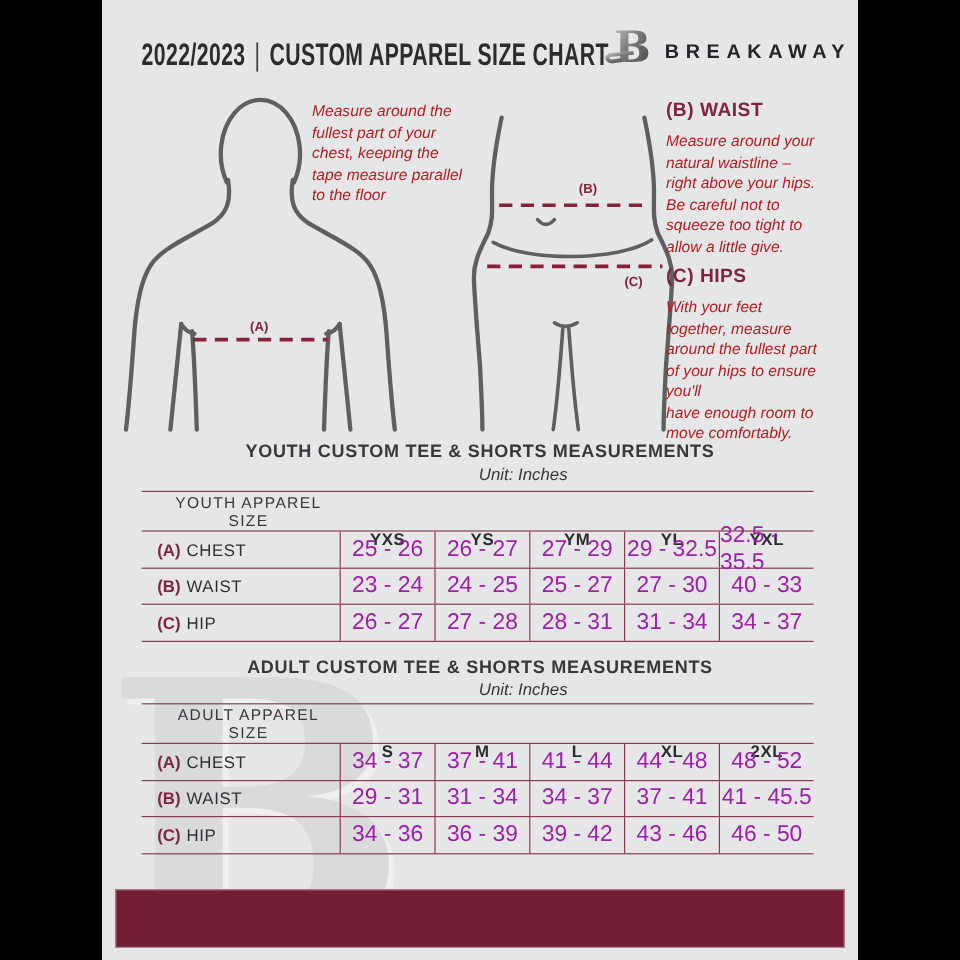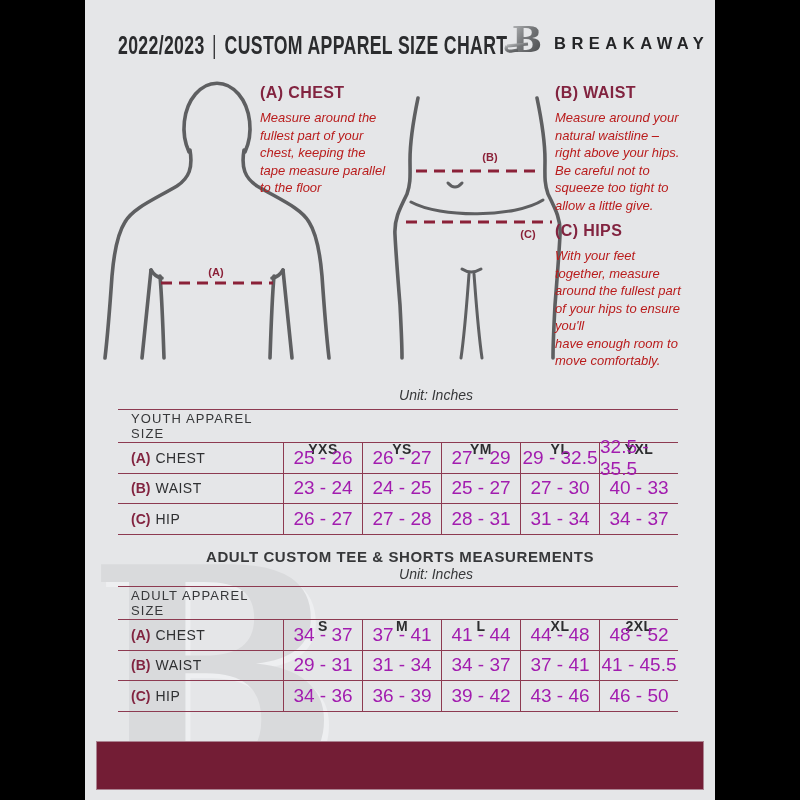--- a/index.html
+++ b/index.html
@@ -26,21 +26,21 @@
   .fig-label{font:bold 11px "Liberation Sans",sans-serif;fill:#8b2138;}
 
   
   .sec-title{position:absolute;left:0;width:100%;text-align:center;font-size:15px;font-weight:bold;
              letter-spacing:.6px;color:#37383a;z-index:2;}
   .sec-unit{position:absolute;left:0;width:100%;text-align:center;font-size:14px;font-style:italic;color:#37383a;z-index:2;padding-left:36px;}
 
   
   .mtable{position:absolute;left:33px;width:560px;border-top:1.5px solid #8d3a51;z-index:2;}
   .trow{display:flex;height:29.5px;border-bottom:1.5px solid #8d3a51;align-items:stretch;}
-  .trow.head{height:32px;}
+  .trow.head{height:32px;text-align:center;}
   .cell-label{width:165px;display:flex;align-items:center;padding-left:13px;box-sizing:border-box;}
   .cell-val{flex:1;border-left:1.5px solid #8d3a51;display:flex;align-items:center;justify-content:center;
             font-size:19px;color:#a21caf;}
   .size-header{font-size:13px;letter-spacing:1.1px;color:#37383a;}
   .trow.head .cell-val{font-size:14px;font-weight:bold;color:#2c2d2f;letter-spacing:.5px;margin-top:39px;}
   .row-prefix{font-weight:bold;color:#822440;font-size:14px;margin-right:5px;}
   .row-label{font-size:14px;color:#2f3032;letter-spacing:.5px;}
 
   
   #watermark{position:absolute;left:2px;top:528px;font-family:"DejaVu Serif",serif;font-weight:bold;
@@ -69,21 +69,20 @@
           <stop offset="0.45" stop-color="#77797b"></stop>
           <stop offset="1" stop-color="#3f4143"></stop>
         </linearGradient>
       </defs>
       <text x="23" y="33" text-anchor="middle" font-family="DejaVu Serif, serif" font-weight="bold" font-size="36" fill="url(#metal)">B</text>
       <path d="M 3 27 C 1 30 3 33 8 32 L 14 31 M 3 27 L 24 25" fill="none" stroke="url(#metal)" stroke-width="3.2"></path>
     </svg>
     <div class="brand">BREAKAWAY</div>
 
     <div class="instr" id="instr-a">
-      <h3>(A) CHEST</h3>
       <p>Measure around the
 fullest part of your
 chest, keeping the
 tape measure parallel
 to the floor</p>
     </div>
     <div class="instr" id="instr-b">
       <h3>(B) WAIST</h3>
       <p>Measure around your
 natural waistline –
@@ -138,20 +137,21 @@
       <g stroke="#8b2138" stroke-width="3" stroke-dasharray="11 7">
         <path d="M 76 203 H 188"></path>
         <path d="M 331 91 H 452"></path>
         <path d="M 321 142 H 467"></path>
       </g>
       <text class="fig-label" x="131" y="196" text-anchor="middle">(A)</text>
       <text class="fig-label" x="405" y="81" text-anchor="middle">(B)</text>
       <text class="fig-label" x="443" y="158" text-anchor="middle">(C)</text>
     </svg>
 
+    <div class="sec-title" style="top:368px">YOUTH CUSTOM TEE &amp; SHORTS MEASUREMENTS</div>
     <div class="sec-unit" style="top:387px">Unit: Inches</div>
     <div class="mtable" style="top:409px">
         <div class="trow head">
           <div class="cell-label">
             <div class="size-header">YOUTH APPAREL SIZE</div>
           </div>
           <div class="cell-val">YXS</div>
           <div class="cell-val">YS</div>
           <div class="cell-val">YM</div>
           <div class="cell-val">YL</div>

